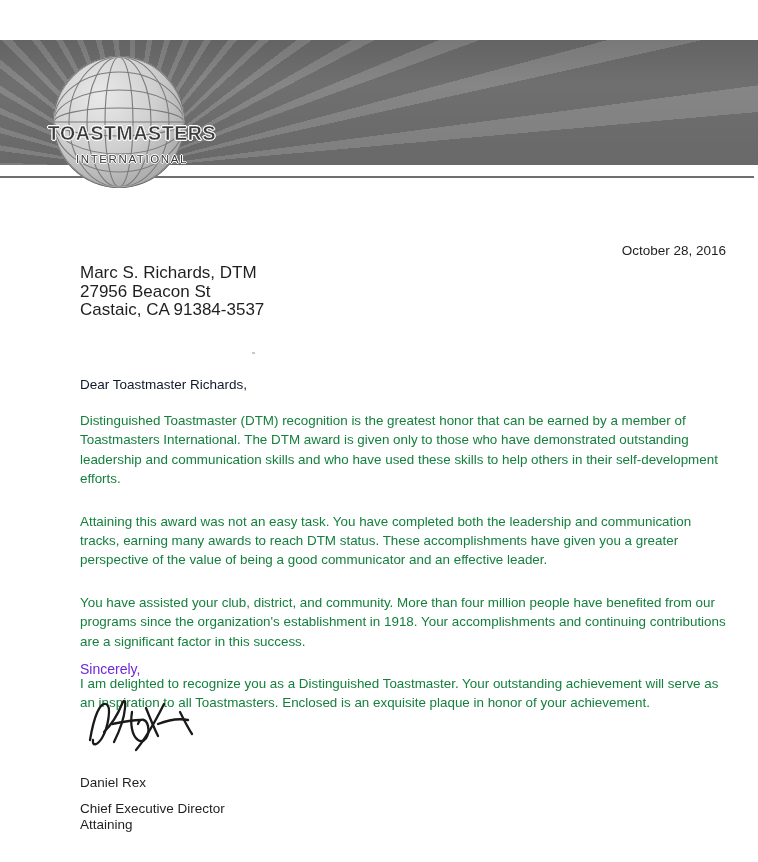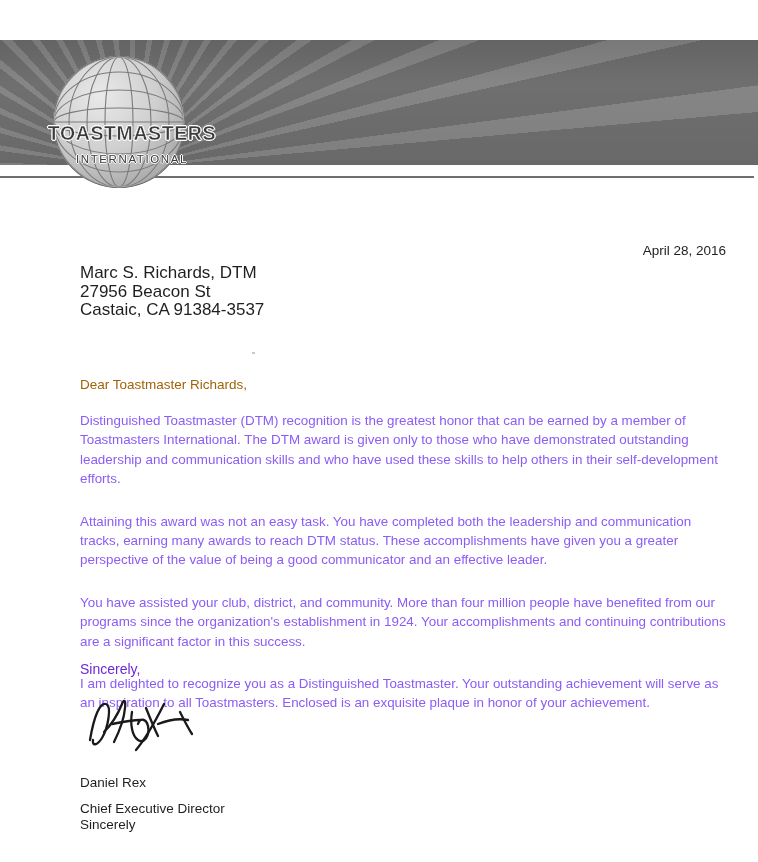--- a/index.html
+++ b/index.html
@@ -122,33 +122,33 @@
     font-size: 17px;
     line-height: 18.5px;
     color: #1f1f1f;
     white-space: pre-line;
   }
   .salutation {
     position: absolute;
     left: 80px;
     top: 377px;
     font-size: 13.5px;
-    color: #a16207;
+    color: #0f172a;
   }
   .paras {
     position: absolute;
     left: 80px;
     top: 411px;
     width: 652px;
   }
   .paras p {
     margin: 0 0 23px 0;
     font-size: 13.4px;
     line-height: 19.4px;
-    color: #8b5cf6;
+    color: #15803d;
     text-align: left;
   }
   .signoff {
     position: absolute;
     left: 80px;
     top: 661px;
     font-size: 14px;
     color: #6d28d9;
   }
   .signature {
@@ -207,34 +207,34 @@
     </svg>
   </div>
   <div class="wordmark">
     <span class="line1">TOASTMASTERS</span>
     <span class="line2">INTERNATIONAL</span>
   </div>
 </div>
 
 <div class="letter">
 
-  <div class="date">April 28, 2016</div>
+  <div class="date">October 28, 2016</div>
 
   <div class="address">Marc S. Richards, DTM
 27956 Beacon St
 Castaic, CA  91384-3537</div>
 
   <div class="speck" style="left:252px; top:352px;"></div>
 
   <div class="salutation">Dear Toastmaster Richards,</div>
 
   <div class="paras">
     <p>Distinguished Toastmaster (DTM) recognition is the greatest honor that can be earned by a member of Toastmasters International. The DTM award is given only to those who have demonstrated outstanding leadership and communication skills and who have used these skills to help others in their self-development efforts.</p>
     <p>Attaining this award was not an easy task. You have completed both the leadership and communication tracks, earning many awards to reach DTM status. These accomplishments have given you a greater perspective of the value of being a good communicator and an effective leader.</p>
-    <p>You have assisted your club, district, and community. More than four million people have benefited from our programs since the organization's establishment in 1924. Your accomplishments and continuing contributions are a significant factor in this success.</p>
+    <p>You have assisted your club, district, and community. More than four million people have benefited from our programs since the organization's establishment in 1918. Your accomplishments and continuing contributions are a significant factor in this success.</p>
     <p>I am delighted to recognize you as a Distinguished Toastmaster. Your outstanding achievement will serve as an inspiration to all Toastmasters. Enclosed is an exquisite plaque in honor of your achievement.</p>
   </div>
 
   <div class="signoff">Sincerely,</div>
 
   <div class="signature">
     <svg width="130" height="62" viewBox="0 0 130 62" aria-hidden="true">
       <g fill="none" stroke="#1a1a1a" stroke-width="2.3" stroke-linecap="round">
         <path d="M6 46 C10 22, 16 8, 22 10 C28 12, 24 34, 18 44 C13 52, 8 52, 9 46"></path>
         <path d="M20 38 C28 30, 34 20, 38 10 C40 5, 42 6, 41 14 C40 26, 34 40, 30 48"></path>
@@ -244,14 +244,14 @@
         <path d="M80 10 C72 26, 62 44, 52 56"></path>
         <path d="M74 30 C84 26, 94 24, 104 26"></path>
         <path d="M96 18 C100 26, 104 34, 108 40"></path>
       </g>
     </svg>
   </div>
 
   <div class="signer">Daniel Rex
 Chief Executive Director</div>
 
-  <div class="enclosure">Sincerely</div>
+  <div class="enclosure">Attaining</div>
 </div>
 
 </body></html>

